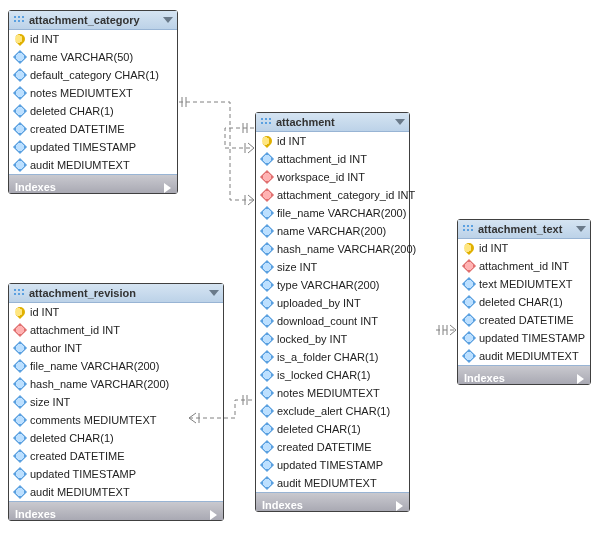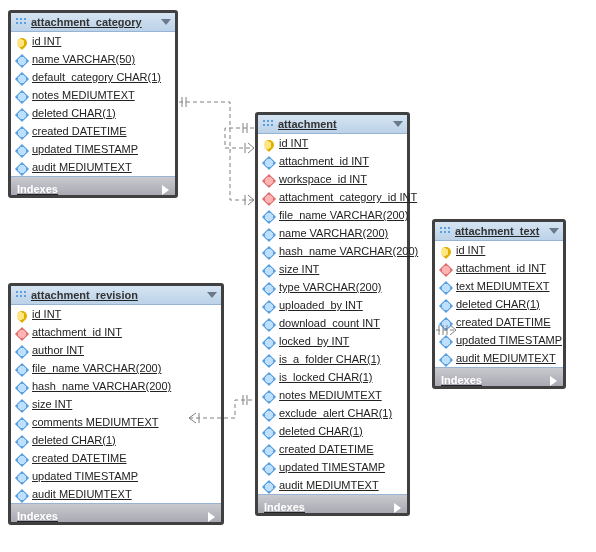--- a/index.html
+++ b/index.html
@@ -9,25 +9,24 @@
     background: #ffffff;
     color: #222;
     width: 596px;
     height: 552px;
     position: relative;
     overflow: hidden;
   }
   .table {
     position: absolute;
     background: #ffffff;
-    border: 3px solid #404040;
+    border: 1px solid #404040;
     border-radius: 3px;
     box-sizing: border-box;
     font-size: 11px;
-    text-decoration: underline;
   }
   .table-header {
     display: flex;
     align-items: center;
     background: linear-gradient(#d5e4f2, #bcd2e8);
     border-bottom: 1px solid #98b4d4;
     height: 18px;
     padding: 0 4px;
     font-weight: bold;
     color: #333;
@@ -46,21 +45,21 @@
   }
   .table-header .dd {
     margin-left: auto;
     width: 0; height: 0;
     border-left: 5px solid transparent;
     border-right: 5px solid transparent;
     border-top: 6px solid #6a7a8a;
   }
   .col {
     display: flex;
-    align-items: flex-end;
+    align-items: center;
     padding: 2px 6px;
     line-height: 14px;
     white-space: nowrap;
   }
   .col .cicon {
     width: 10px; height: 10px;
     margin-right: 5px;
     flex: 0 0 10px;
   }
   .pk {
@@ -301,21 +300,21 @@
         <span class="cicon fld"></span>
         <span>audit MEDIUMTEXT</span>
       </div>
     </div>
   <div class="indexes">
     <span>Indexes</span>
     <span class="arw"></span>
   </div>
 </div>
 
-<div class="table" style="left:432px; top:219px; width:134px;">
+<div class="table" style="left:457px; top:219px; width:134px;">
   <div class="table-header">
     <span class="ticon"></span>
     <span>attachment_text</span>
     <span class="dd"></span>
   </div>
   <div id="cols-attachment_text">
       <div class="col">
         <span class="cicon pk"></span>
         <span>id INT</span>
       </div>

